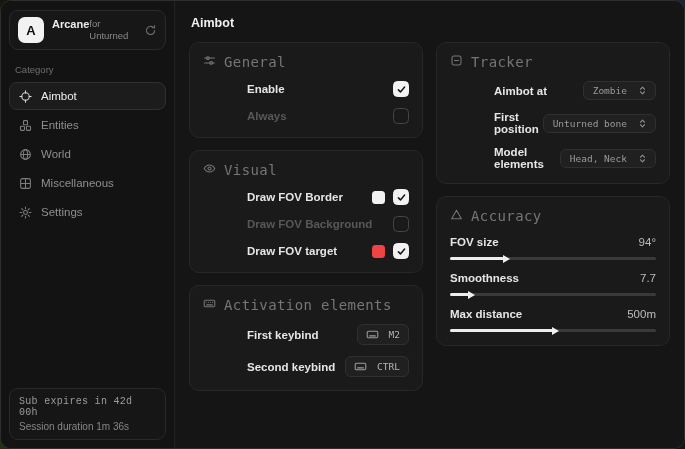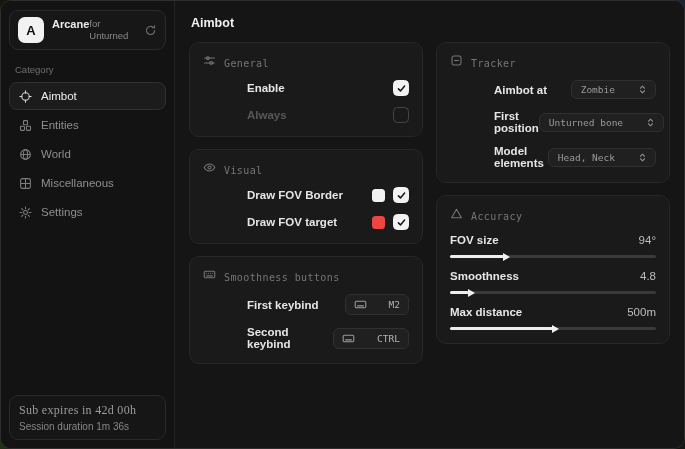--- a/index.html
+++ b/index.html
@@ -53,38 +53,38 @@
   }
   .nav-item.selected { background: #1c1c1c; border-color: #303030; color: #ededed; }
   .nav-item .nicon { display: flex; color: #7d7d7d; }
   .nav-item.selected .nicon { color: #d8d8d8; }
   .sidebar-footer {
     margin-top: auto;
     border: 1px solid #2a2a2a; border-radius: 9px;
     padding: 7px 9px;
     background: #161616;
   }
-  .sub-line1 { font-family: Liberation Serif, serif; font-size: 12px; color: #9c9c9c; letter-spacing: 0.3px; }
+  .sub-line1 { font-family: Liberation Mono, monospace; font-size: 10px; color: #9c9c9c; letter-spacing: 0.3px; }
   .sub-line2 { font-size: 10px; color: #878787; margin-top: 3px; }
   
   .main { flex: 1; padding: 13px 14px; background: #151515; overflow: hidden; }
   .page-title { font-size: 12.5px; font-weight: 700; color: #f0f0f0; margin: 2px 0 12px 2px; }
   .columns { display: flex; gap: 13px; align-items: flex-start; }
   .col { flex: 1; display: flex; flex-direction: column; gap: 12px; min-width: 0; }
   .card {
     background: #1a1a1a;
     border: 1px solid #272727;
     border-radius: 10px;
     padding: 11px 13px 13px 13px;
   }
   .card-head {
-    display: flex; align-items: flex-end; gap: 8px;
+    display: flex; align-items: center; gap: 8px;
     color: #767676;
     font-family: "DejaVu Sans Mono", monospace;
-    font-size: 10px; letter-spacing: 0.4px;
+    font-size: 14px; letter-spacing: 0.4px;
     margin-bottom: 3px;
   }
   .row {
     display: flex; align-items: center; justify-content: space-between;
     margin-top: 11px;
     padding-left: 44px;
   }
   .row-label { font-size: 11.5px; color: #e6e6e6; font-weight: 600; }
   .row.dim .row-label { color: #585858; }
   .controls { display: flex; align-items: center; gap: 8px; }
@@ -92,21 +92,21 @@
     width: 16px; height: 16px; border-radius: 4.5px;
     border: 1.5px solid #454545;
     display: flex; align-items: center; justify-content: center;
     cursor: pointer; background: transparent;
   }
   .checkbox svg { display: none; }
   .checkbox.checked { background: #f2f2f2; border-color: #f2f2f2; }
   .checkbox.checked svg { display: block; }
   .swatch { width: 13px; height: 13px; border-radius: 3.5px; cursor: pointer; }
   .keybtn, .selectbtn {
-    display: flex; align-items: center; gap: 22px;
+    display: flex; align-items: center; gap: 10px;
     background: #202020; border: 1px solid #303030; border-radius: 6px;
     padding: 3px 8px;
     color: #b3b3b3;
     font-family: "DejaVu Sans Mono", monospace; font-size: 9.5px;
     cursor: pointer; white-space: nowrap;
   }
   .selectbtn { color: #9a9a9a; padding: 3px 7px 3px 9px; }
   .selectbtn .cicon { color: #8b8b8b; display: flex; }
   .keybtn .kicon { color: #9a9a9a; display: flex; }
   
@@ -263,20 +263,28 @@
             <span class="row-label">Draw FOV Border</span>
             <span class="controls">
               <span class="swatch" style="background: rgb(242, 242, 242);"></span>
               <span class="checkbox checked">
                 <svg width="11" height="11" viewBox="0 0 16 16" fill="none" stroke="#161616" stroke-width="2.2" stroke-linecap="round" stroke-linejoin="round">
                     <path d="M3.5 8.5l3 3 6-7"></path>
                   </svg>
               </span>
             </span>
           </div>
+          <div class="row dim">
+            <span class="row-label">Draw FOV Background</span>
+            <span class="controls">
+              <span class="checkbox">
+                
+              </span>
+            </span>
+          </div>
           <div class="row">
             <span class="row-label">Draw FOV target</span>
             <span class="controls">
               <span class="swatch" style="background: rgb(239, 68, 68);"></span>
               <span class="checkbox checked">
                 <svg width="11" height="11" viewBox="0 0 16 16" fill="none" stroke="#161616" stroke-width="2.2" stroke-linecap="round" stroke-linejoin="round">
                     <path d="M3.5 8.5l3 3 6-7"></path>
                   </svg>
               </span>
             </span>
@@ -285,21 +293,21 @@
 
         <div class="card">
           <div class="card-head">
             <span>
               <svg width="13" height="13" viewBox="0 0 16 16" fill="none" stroke="currentColor" stroke-width="1.3" stroke-linecap="round">
                 <rect x="1.5" y="4" width="13" height="8" rx="1.5"></rect>
                   <line x1="4.5" y1="9.7" x2="11.5" y2="9.7"></line>
                 <path d="M4 6.6h.01M6.7 6.6h.01M9.3 6.6h.01M12 6.6h.01"></path>
               </svg>
             </span>
-            <span>Smoothness buttons</span>
+            <span>Activation elements</span>
           </div>
           <div class="row">
             <span class="row-label">First keybind</span>
             <span class="keybtn">
               <span class="kicon">
                 <svg width="13" height="13" viewBox="0 0 16 16" fill="none" stroke="currentColor" stroke-width="1.3" stroke-linecap="round">
                   <rect x="1.5" y="4" width="13" height="8" rx="1.5"></rect>
                     <line x1="4.5" y1="9.7" x2="11.5" y2="9.7"></line>
                 </svg>
               </span>
@@ -387,21 +395,21 @@
               <span class="slider-value">94°</span>
             </div>
             <div class="slider-track">
               <div class="slider-fill" style="width: 26%;"></div>
             </div>
           </div>
 
           <div class="slider-row">
             <div class="slider-head">
               <span class="row-label">Smoothness</span>
-              <span class="slider-value">4.8</span>
+              <span class="slider-value">7.7</span>
             </div>
             <div class="slider-track">
               <div class="slider-fill" style="width: 9%;"></div>
             </div>
           </div>
 
           <div class="slider-row">
             <div class="slider-head">
               <span class="row-label">Max distance</span>
               <span class="slider-value">500m</span>

